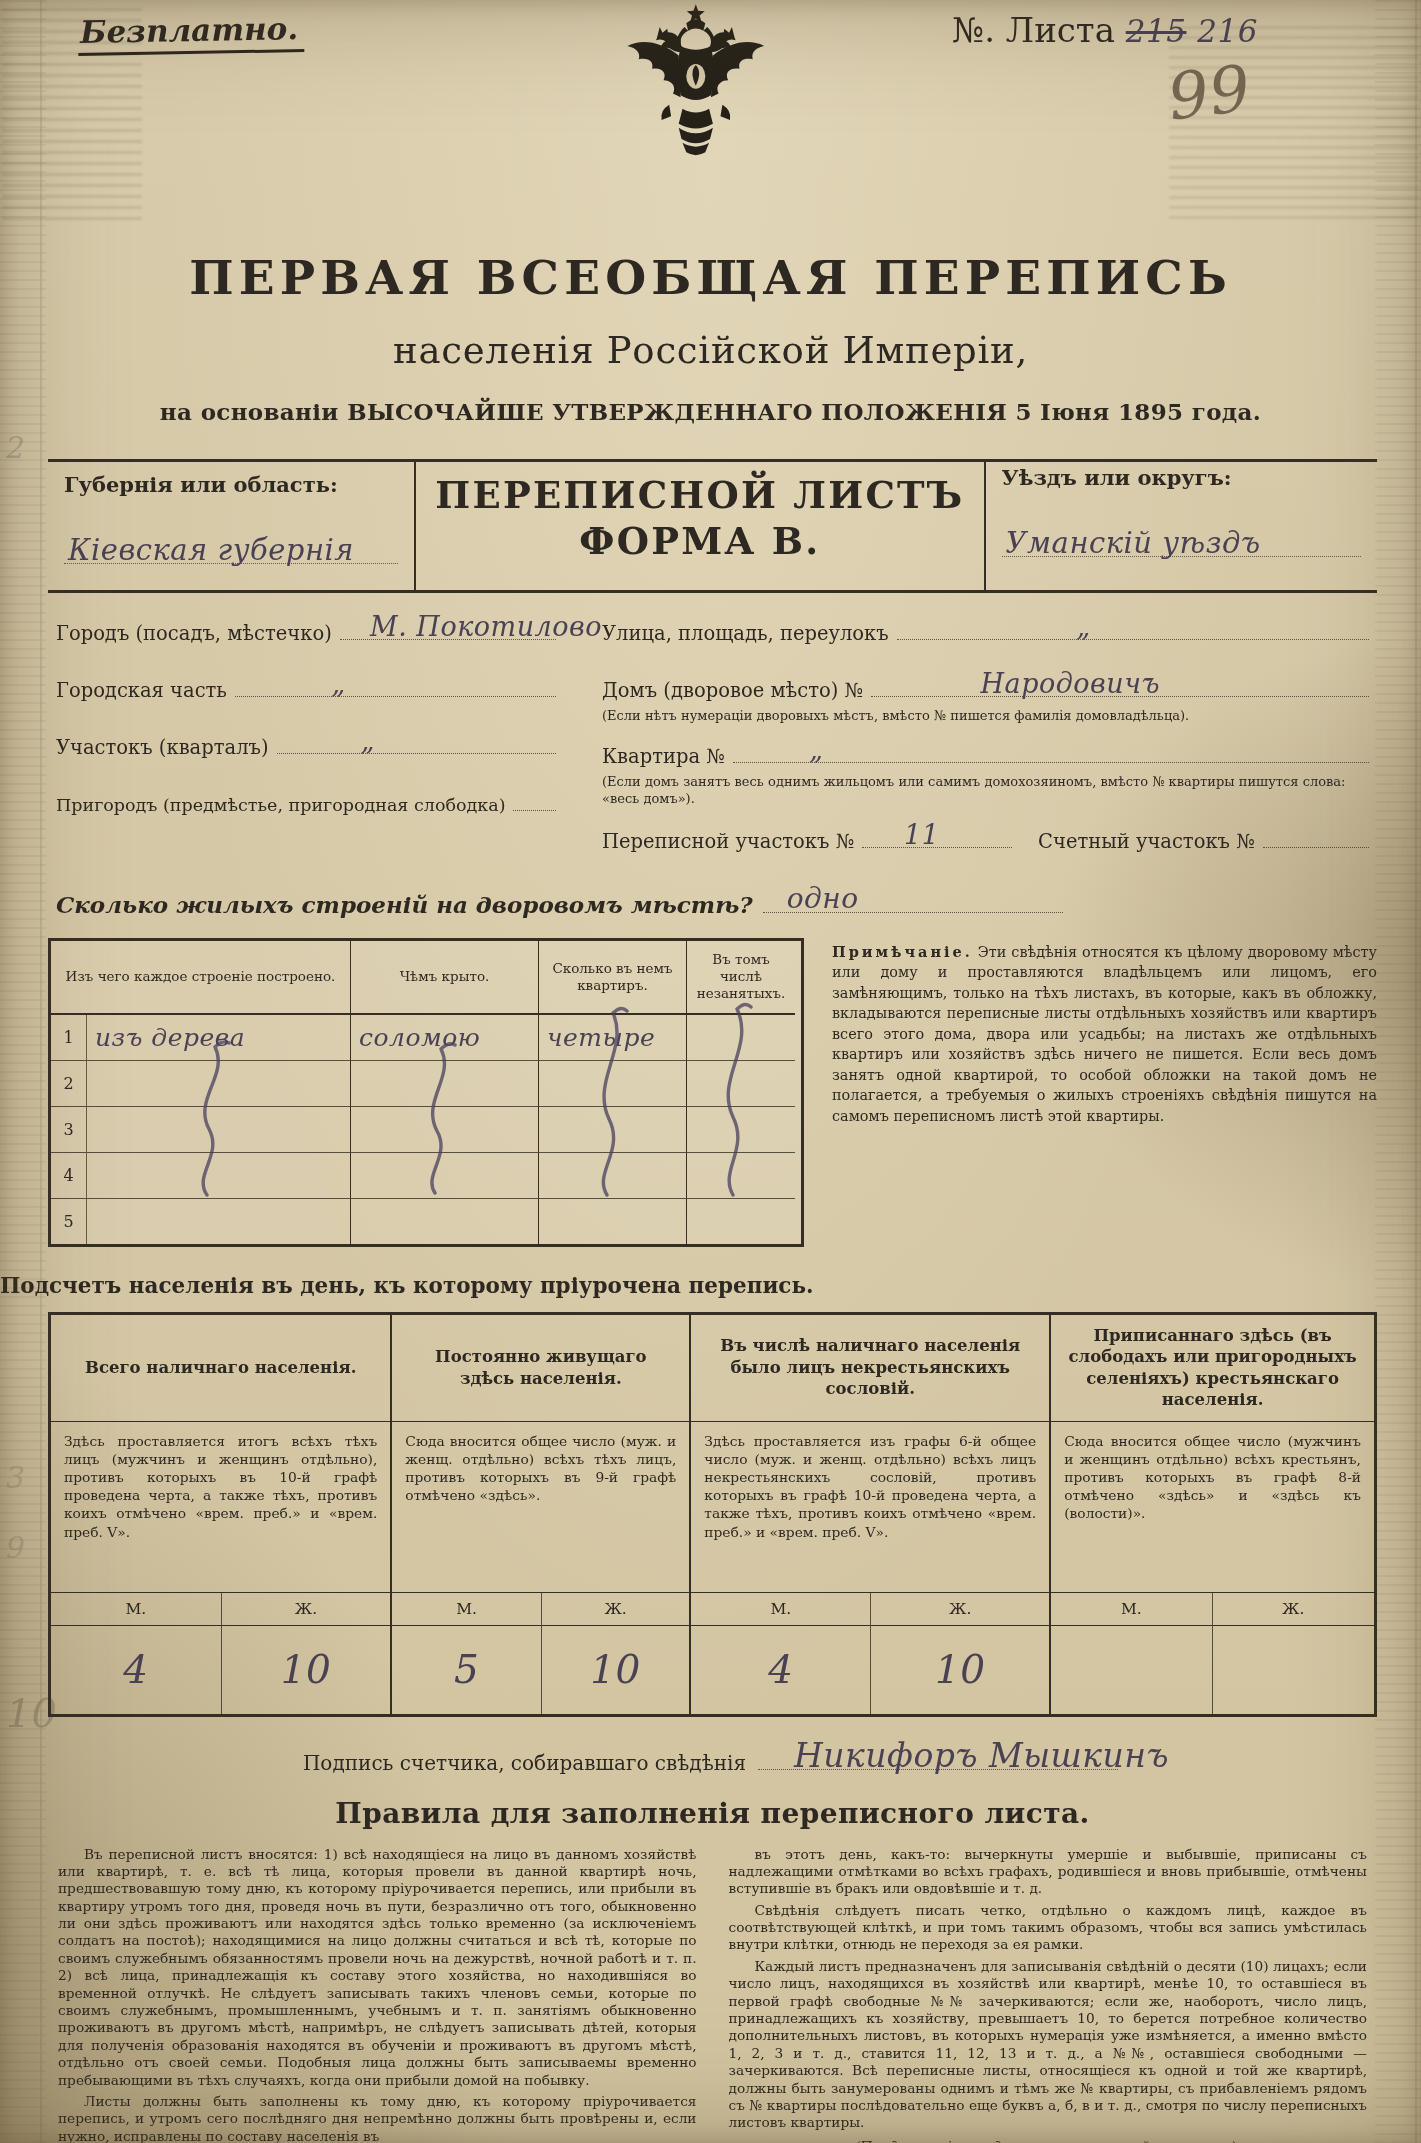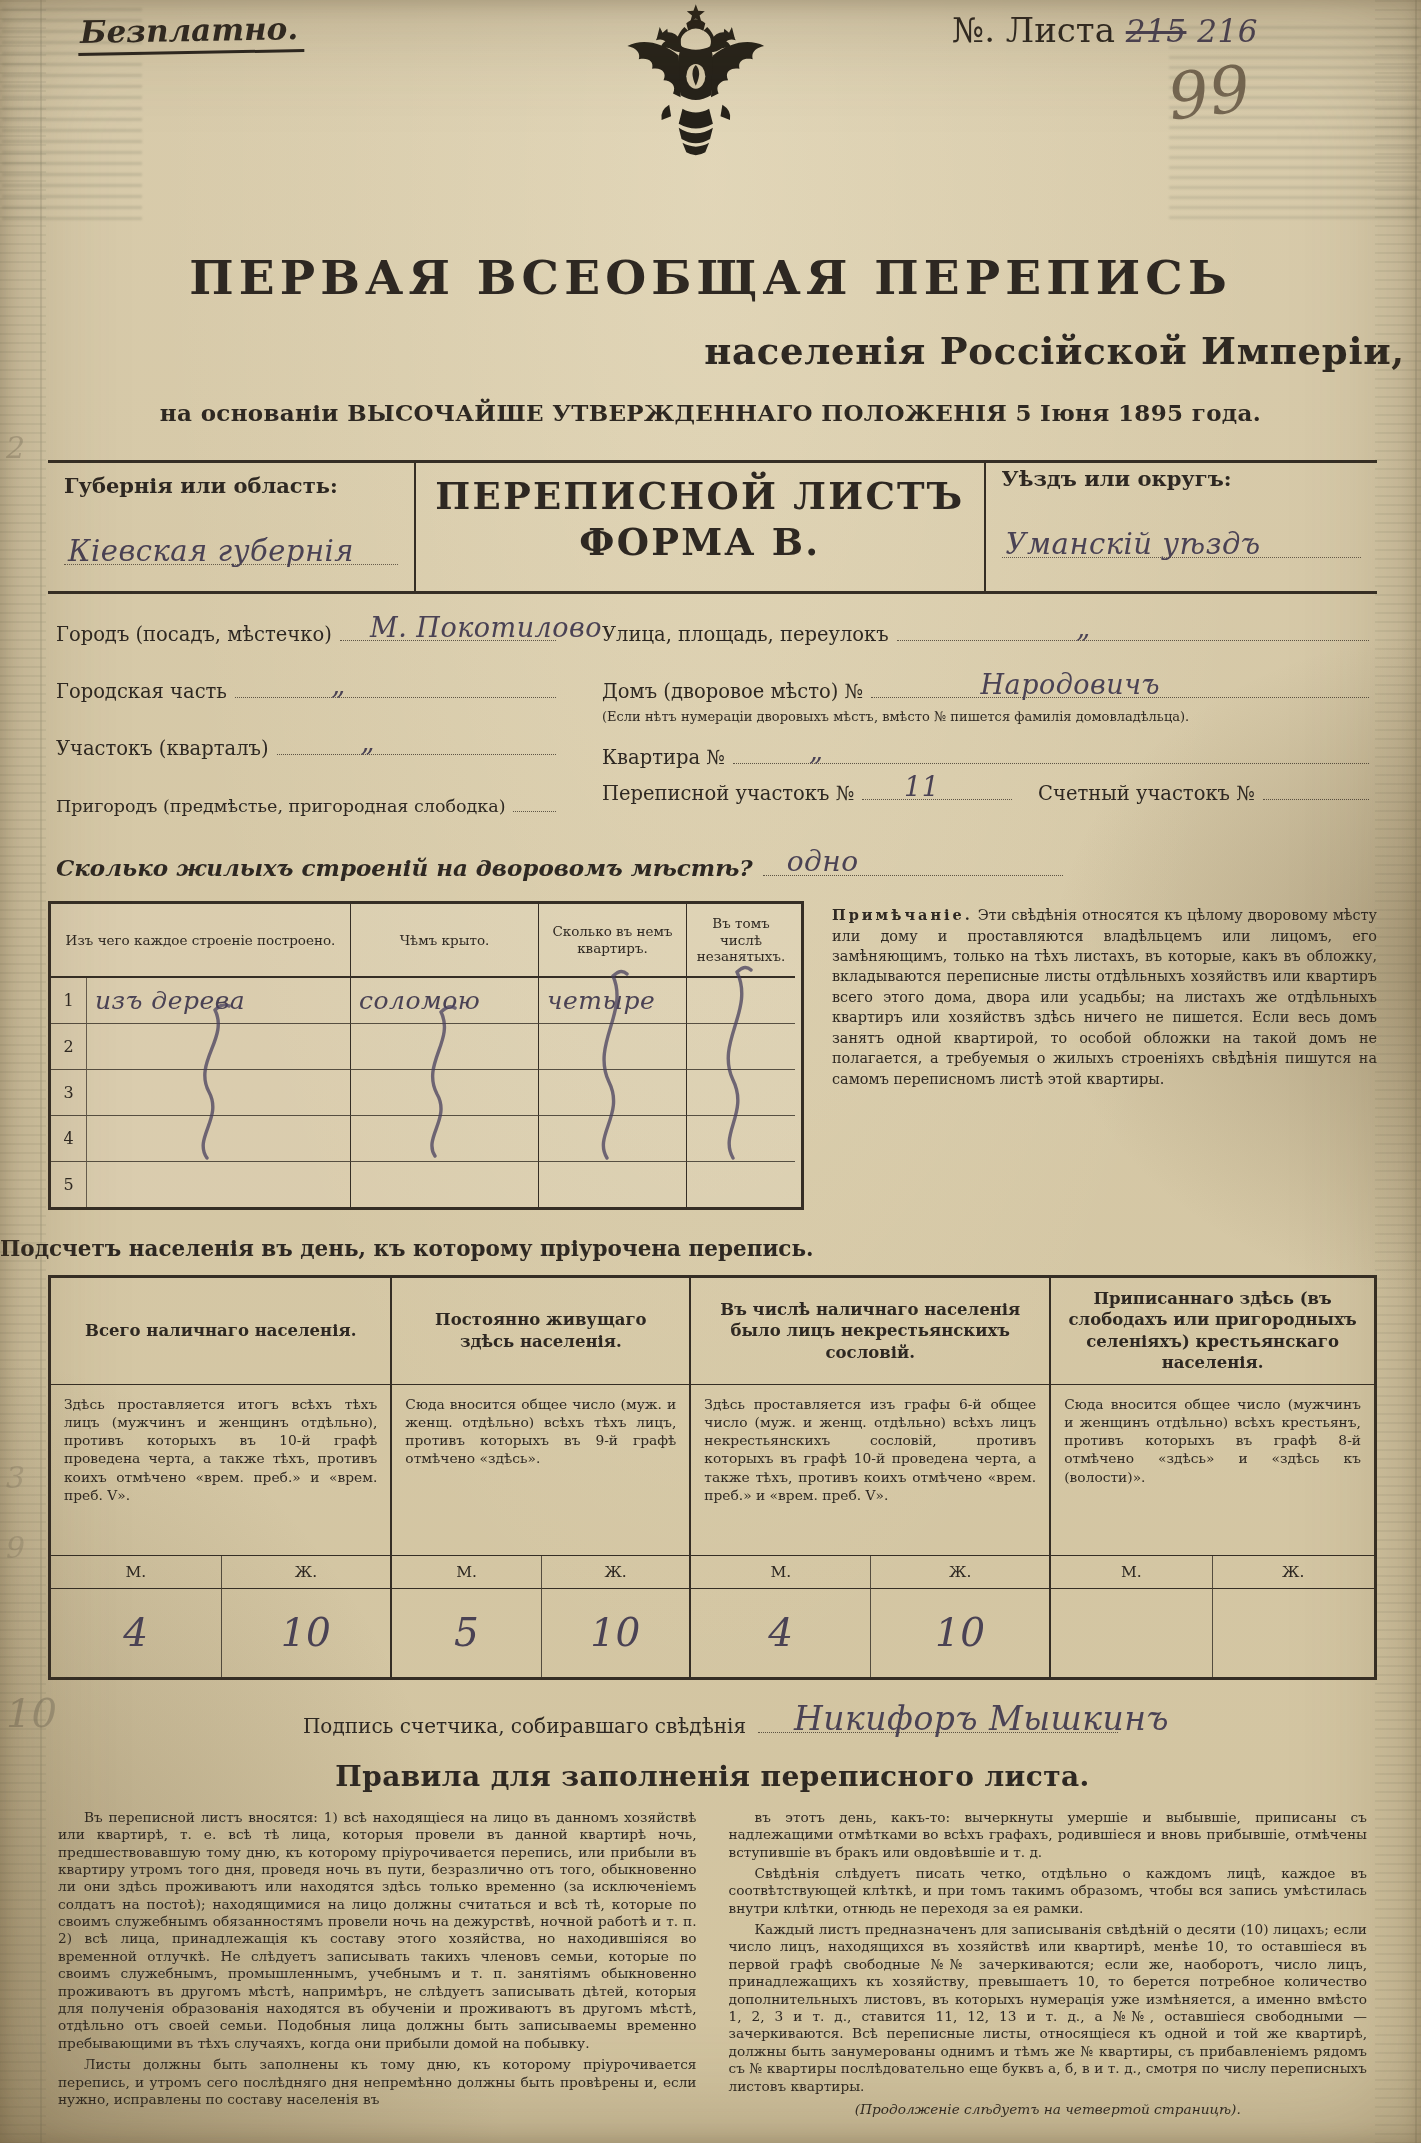--- a/index.html
+++ b/index.html
@@ -40,21 +40,21 @@
   
   .head{position:relative;height:236px;}
   .free{position:absolute;left:78px;top:12px;font-size:31px;font-weight:bold;font-style:italic;
     border-bottom:3px solid #2c2620;padding:0 6px 3px 2px;transform:rotate(-1deg);}
   .eagle{position:absolute;left:50%;top:2px;transform:translateX(-60%);}
   .sheetno{position:absolute;left:952px;top:10px;font-size:34px;white-space:nowrap;}
   .sheetno .hw{font-size:31px;}
   .corner-99{position:absolute;left:1168px;top:56px;font-size:64px;color:#6b5d49;transform:rotate(-7deg);opacity:.9;}
   
   .t1{margin:14px 0 0;text-align:center;font-size:47px;font-weight:bold;letter-spacing:.11em;}
-  .t2{margin:24px 16px 0;text-align:right;font-size:37px;font-weight:bold;letter-spacing:.02em;}
+  .t2{margin:24px 0 0;text-align:center;font-size:37px;font-weight:normal;letter-spacing:.02em;}
   .t3{margin:26px 0 0;text-align:center;font-size:23px;font-weight:bold;letter-spacing:.015em;}
   
   .formhead{margin:34px 44px 0 48px;border-top:3px solid #352e25;border-bottom:3px solid #352e25;
     display:flex;min-height:128px;}
   .fh-left{width:26.5%;border-right:2.5px solid #352e25;padding:10px 16px 8px;}
   .fh-center{width:45%;text-align:center;padding-top:10px;}
   .fh-right{width:28.5%;border-left:2.5px solid #352e25;padding:3px 16px 8px;}
   .fh-label{font-size:21px;font-weight:bold;}
   .fh-line{position:relative;border-bottom:1.8px dotted rgba(55,46,36,.7);height:52px;margin-top:14px;}
   .fh-line .hw{position:absolute;left:4px;bottom:-4px;font-size:29px;white-space:nowrap;}
@@ -236,20 +236,21 @@
               <span class="hw" style="left:22%">Народовичъ</span>
             </span>
         </div>
         <div class="fnote" style="margin:0 0 14px">(Если нѣтъ нумераціи дворовыхъ мѣстъ, вмѣсто № пишется фамилія домовладѣльца).</div>
         <div class="field" style="margin-bottom:6px">
           <span class="flabel">Квартира №</span>
           <span class="fline">
               <span class="hw" style="left:12%">„</span>
             </span>
         </div>
+        <div class="fnote" style="margin:0 0 16px">(Если домъ занятъ весь однимъ жильцомъ или самимъ домохозяиномъ, вмѣсто № квартиры пишутся слова: «весь домъ»).</div>
         <div class="half">
           <div class="field">
             <span class="flabel">Переписной участокъ №</span>
             <span class="fline wnum">
                 <span class="hw" style="left:28%">11</span>
               </span>
           </div>
           <div class="field">
             <span class="flabel">Счетный участокъ №</span>
             <span class="fline">

